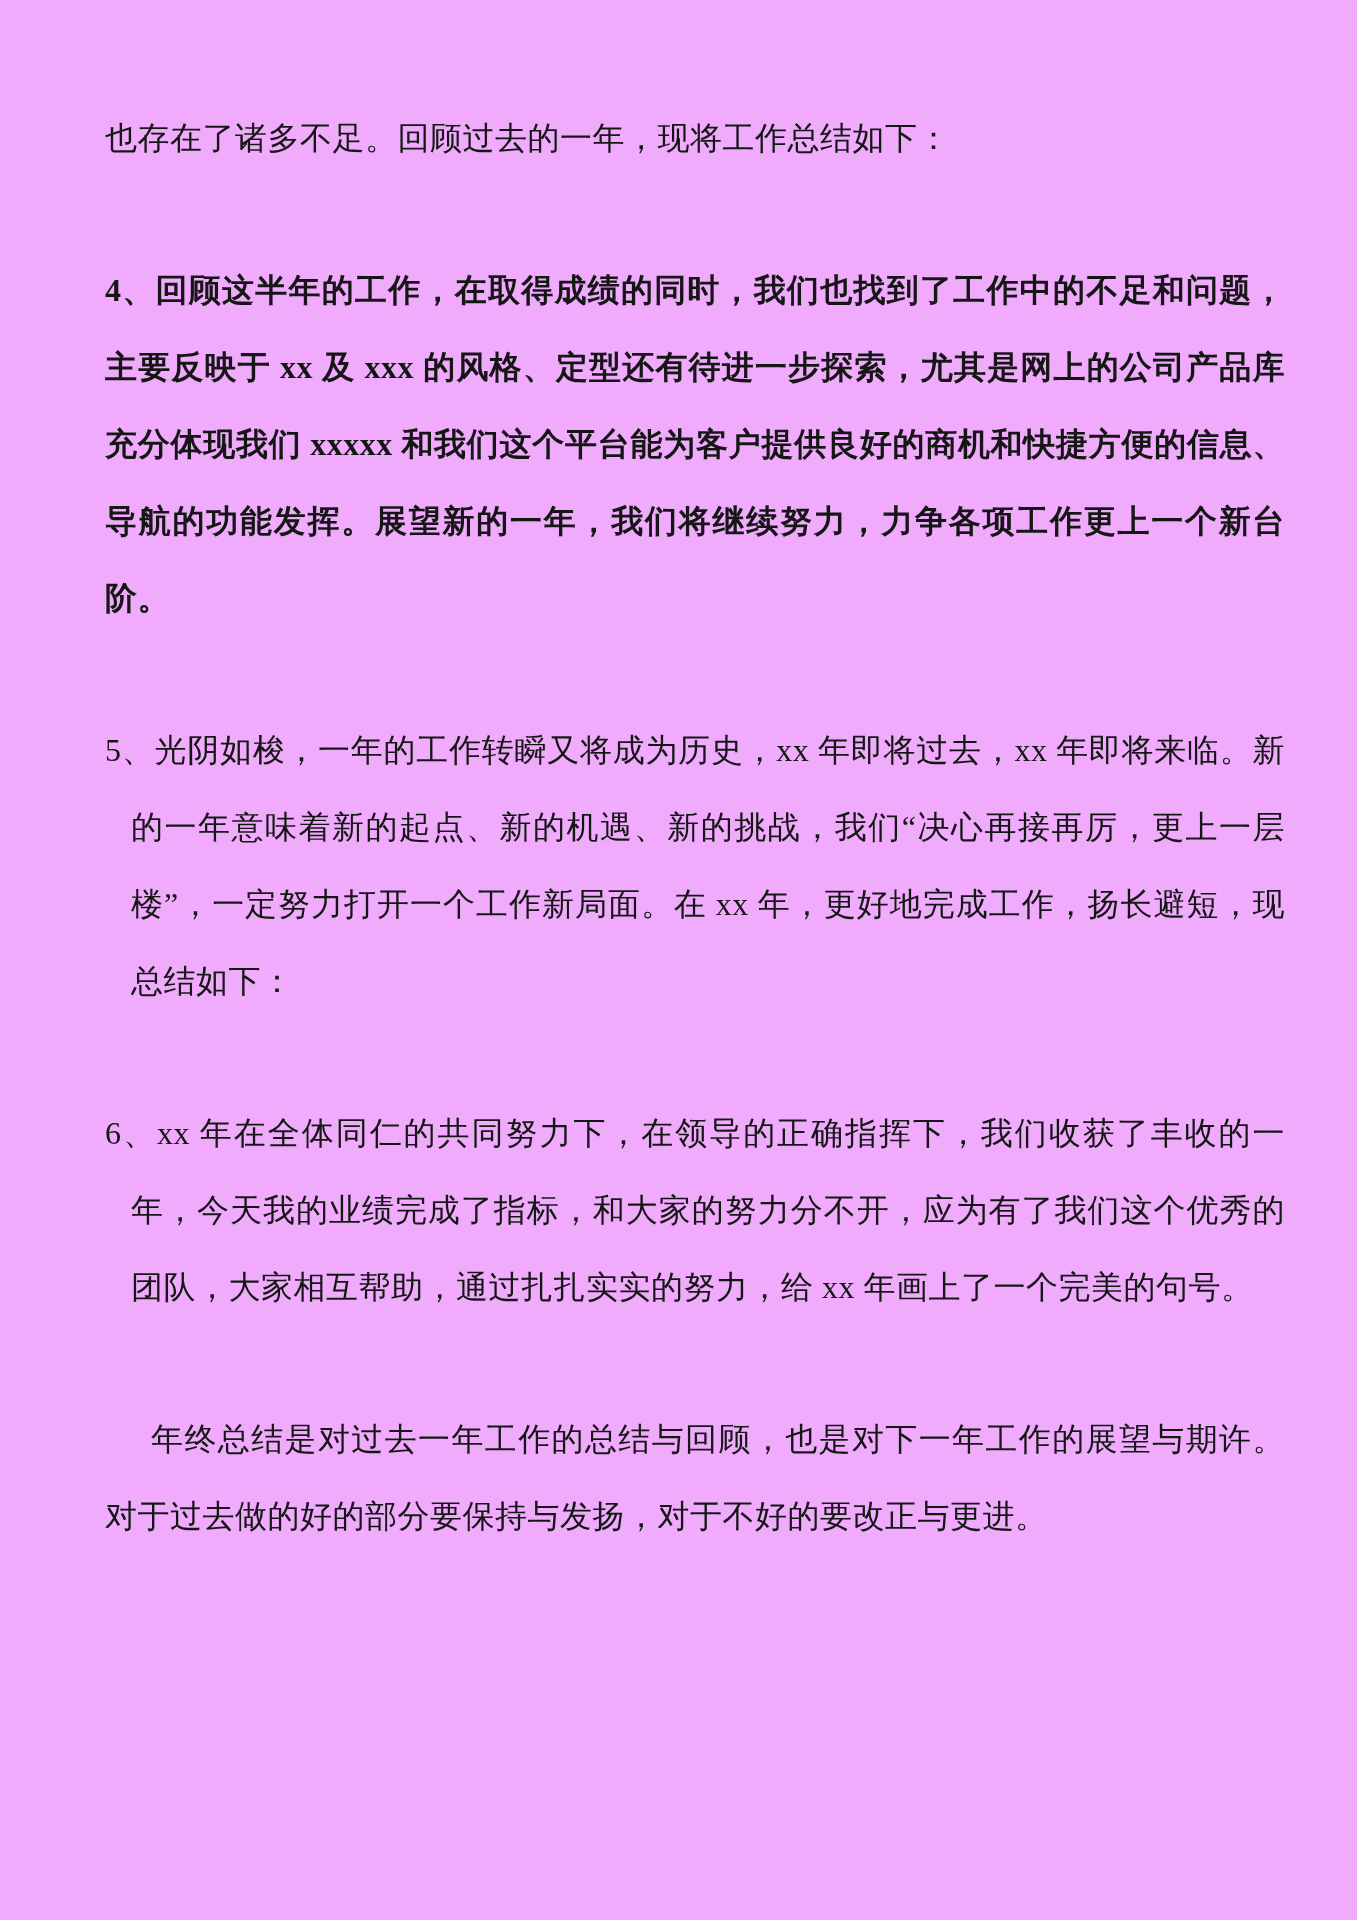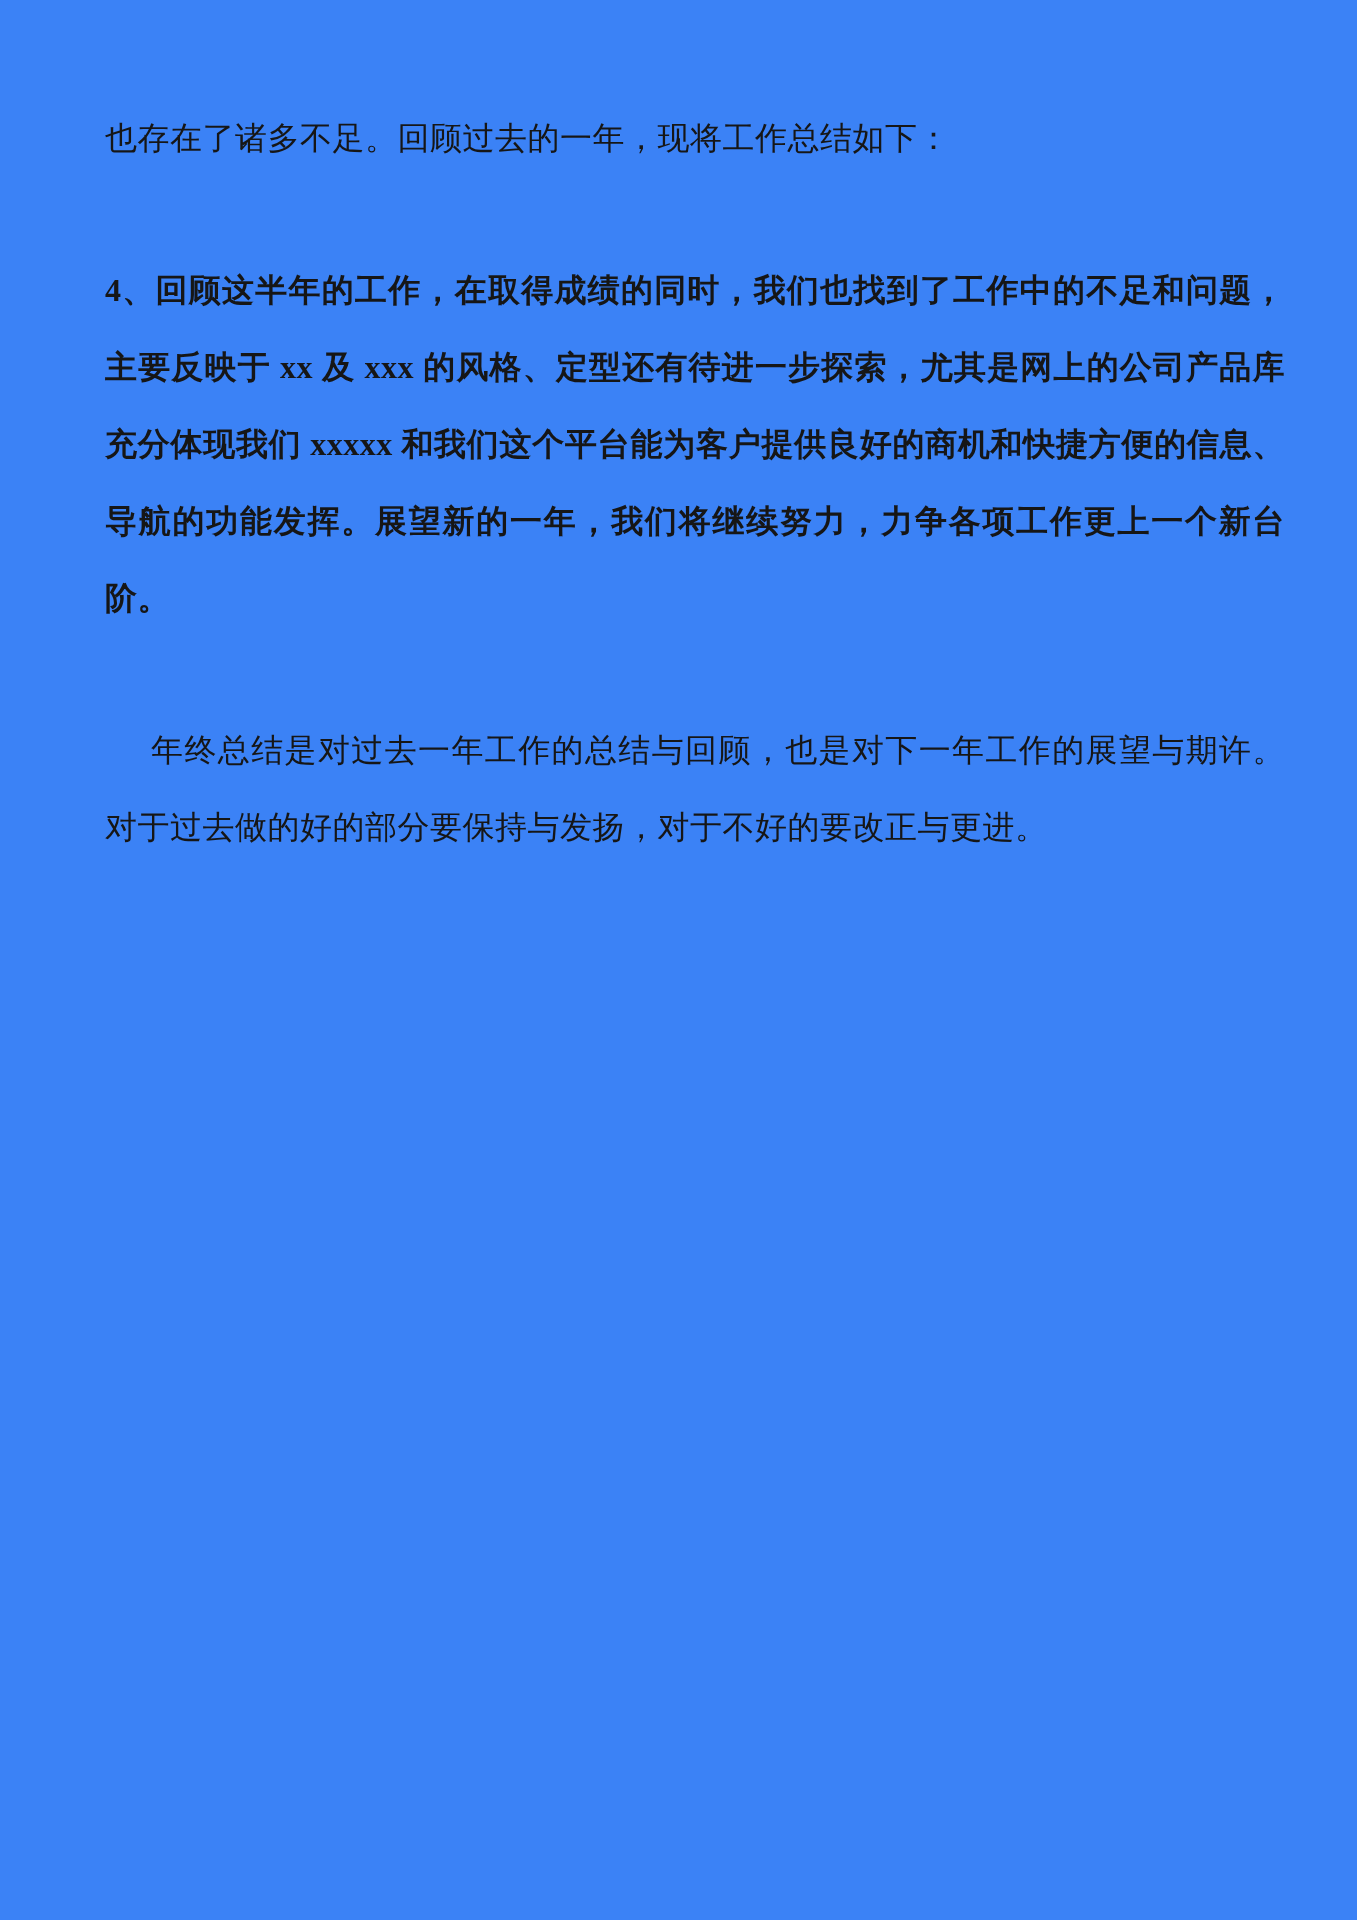--- a/index.html
+++ b/index.html
@@ -11,21 +11,21 @@
     width: 1357px;
     height: 1920px;
     overflow: hidden;
     font-family: "Liberation Serif", "DejaVu Serif", serif;
   }
   .page {
     box-sizing: border-box;
     width: 1357px;
     height: 1920px;
     padding: 100px 72px 0 105px;
-    background: #3b82f6;
+    background: #f0abfc;
     color: #161616;
   }
   .page p {
     margin: 0 0 75px 0;
     font-size: 32px;
     line-height: 77px;
     text-align: justify;
     letter-spacing: 0.5px;
     word-break: break-all;
   }
@@ -49,16 +49,18 @@
   }
 </style>
 </head>
 <body>
 
 <div class="page">
   <p class="p-flush">也存在了诸多不足。回顾过去的一年，现将工作总结如下：</p>
 
   <p class="p-block-indent">4、回顾这半年的工作，在取得成绩的同时，我们也找到了工作中的不足和问题，主要反映于 xx 及 xxx 的风格、定型还有待进一步探索，尤其是网上的公司产品库充分体现我们 xxxxx 和我们这个平台能为客户提供良好的商机和快捷方便的信息、导航的功能发挥。展望新的一年，我们将继续努力，力争各项工作更上一个新台阶。</p>
 
+  <p class="p-hanging">5、光阴如梭，一年的工作转瞬又将成为历史，xx 年即将过去，xx 年即将来临。新的一年意味着新的起点、新的机遇、新的挑战，我们“决心再接再厉，更上一层楼”，一定努力打开一个工作新局面。在 xx 年，更好地完成工作，扬长避短，现总结如下：</p>
 
+  <p class="p-hanging">6、xx 年在全体同仁的共同努力下，在领导的正确指挥下，我们收获了丰收的一年，今天我的业绩完成了指标，和大家的努力分不开，应为有了我们这个优秀的团队，大家相互帮助，通过扎扎实实的努力，给 xx 年画上了一个完美的句号。</p>
 
   <p class="p-first-indent">年终总结是对过去一年工作的总结与回顾，也是对下一年工作的展望与期许。对于过去做的好的部分要保持与发扬，对于不好的要改正与更进。</p>
 </div>
 
 </body></html>

